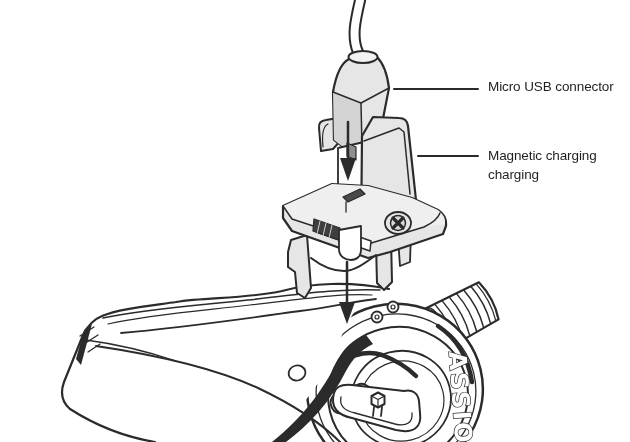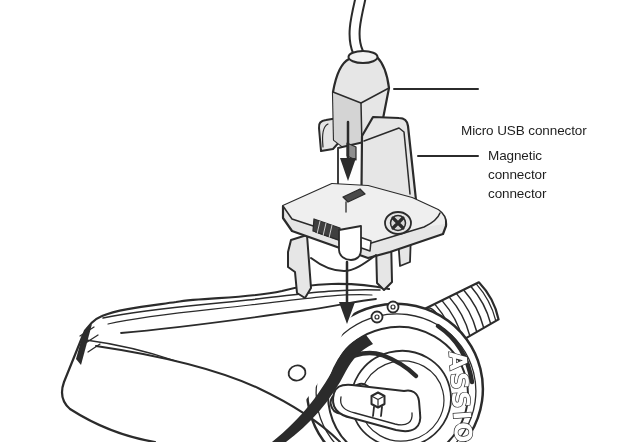--- a/index.html
+++ b/index.html
@@ -14,21 +14,21 @@
   .nf{fill:none;}
   .wf{fill:#ffffff;}
   .w1{stroke-width:1.2}.w13{stroke-width:1.3}.w15{stroke-width:1.5}
   .w18{stroke-width:1.8}.w2{stroke-width:2}.w22{stroke-width:2.2}
   .w25{stroke-width:2.5}.w45{stroke-width:4.5}
   .dark{fill:#2b2b2b;}
   .label{
     position:absolute;color:#1f1f1f;font-size:13.5px;letter-spacing:-0.1px;
     line-height:19px;white-space:normal;
   }
-  .label-micro{left:461px;top:79px;width:140px;line-height:16px;margin-top:44px;}
+  .label-micro{left:488px;top:79px;width:140px;line-height:16px;}
   .label-magnetic{left:488px;top:146px;width:112px;}
   .brand{
     font-family:"DejaVu Sans", sans-serif;font-weight:bold;font-size:24px;
     letter-spacing:2.5px;fill:#ffffff;stroke:#2b2b2b;stroke-width:1.4;
     paint-order:stroke;
   }
 </style>
 </head>
 <body>
 
@@ -187,15 +187,15 @@
     <path class="dark" d="M339,302 L355,302 L347,324 Z"></path>
   </g>
 
   <g>
     <path class="st nf w2" d="M394,89 L478,89"></path>
     <path class="st nf w2" d="M418,156 L478,156"></path>
   </g>
 </svg>
 
 <div class="label label-micro">Micro USB connector</div>
-<div class="label label-magnetic">Magnetic connector connector</div>
+<div class="label label-magnetic">Magnetic charging charging</div>
 
 </div>
 
 </body></html>

